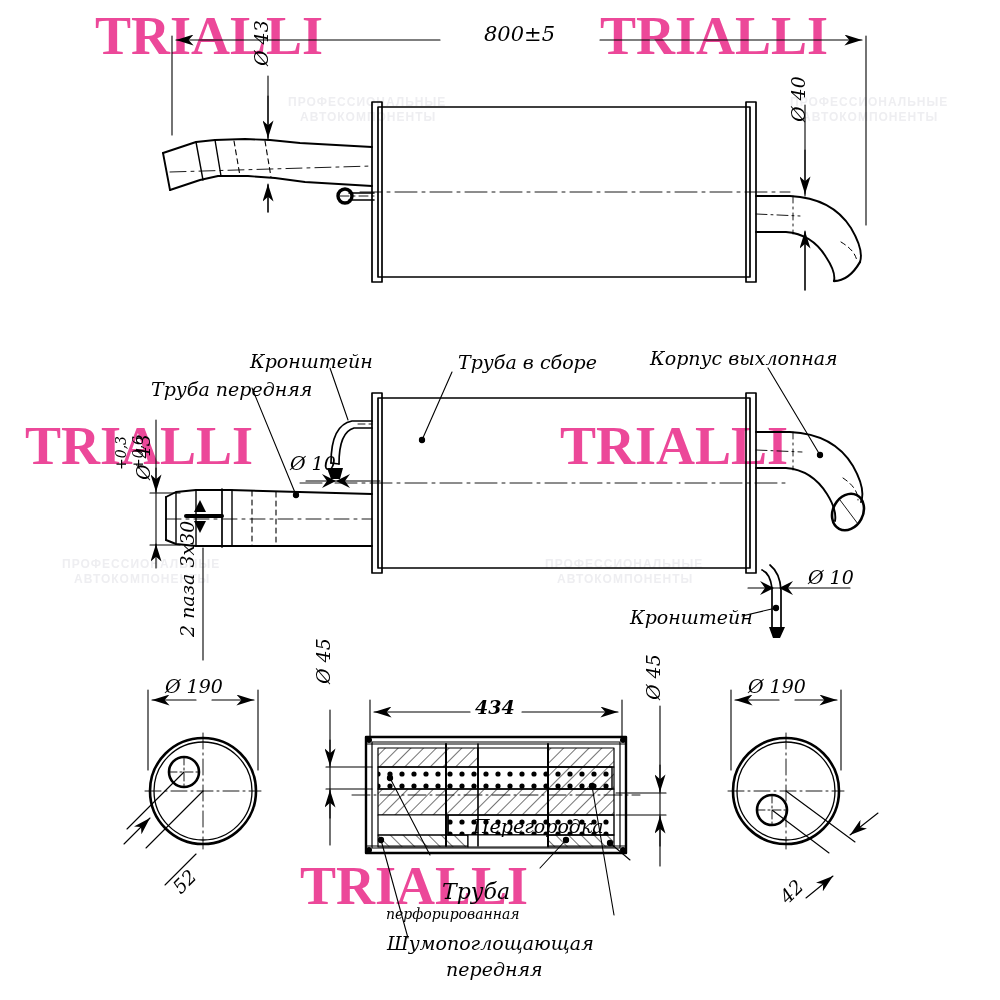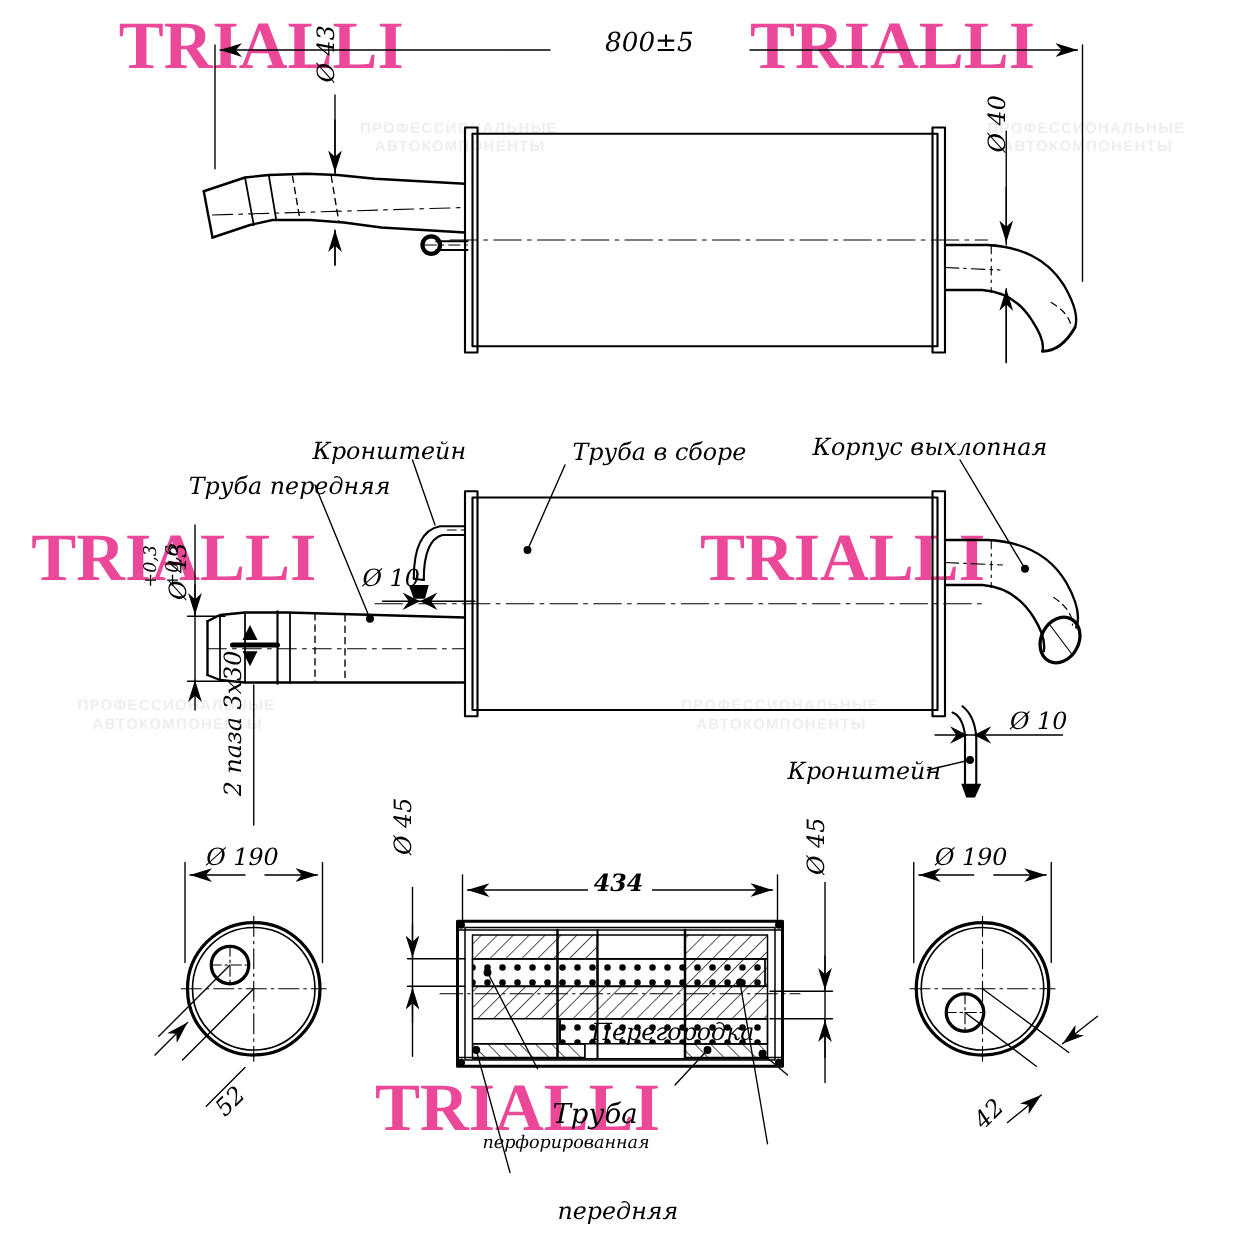--- a/index.html
+++ b/index.html
@@ -310,18 +310,19 @@
   <div class="lbl" style="left:165px;top:675px;font-size:19px;">Ø 190</div>
   <div class="lbl" style="left:168px;top:882px;font-size:19px;transform:rotate(-45deg);transform-origin:left top;">52</div>
 
   <div class="lbl" style="left:475px;top:696px;font-size:19px;font-weight:bold;">434</div>
   <div class="lbl" style="left:312px;top:684px;font-size:19px;transform:rotate(-90deg);transform-origin:left top;">Ø 45</div>
   <div class="lbl" style="left:642px;top:700px;font-size:19px;transform:rotate(-90deg);transform-origin:left top;">Ø 45</div>
 
   <div class="lbl" style="left:435px;top:815px;font-size:19px;margin-left:38px;">Перегородка</div>
   <div class="lbl" style="left:442px;top:879px;font-size:22px;">Труба</div>
   <div class="lbl" style="left:386px;top:906px;font-size:14px;">перфорированная</div>
+  <div class="lbl" style="left:387px;top:932px;font-size:19px;">Шумопоглощающая</div>
   <div class="lbl" style="left:446px;top:958px;font-size:19px;">передняя</div>
 
   <div class="lbl" style="left:748px;top:675px;font-size:19px;">Ø 190</div>
   <div class="lbl" style="left:775px;top:892px;font-size:19px;transform:rotate(-45deg);transform-origin:left top;">42</div>
 
 </div>
 
 </body></html>

